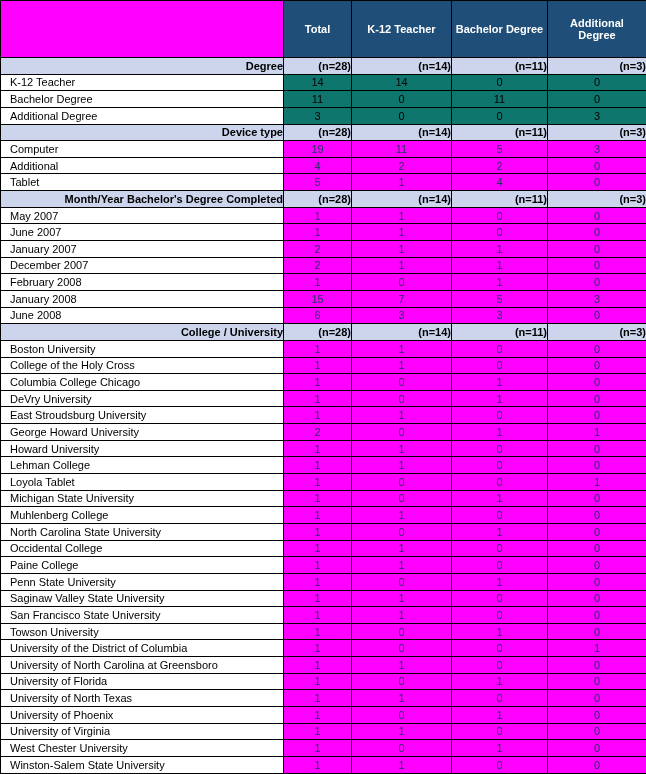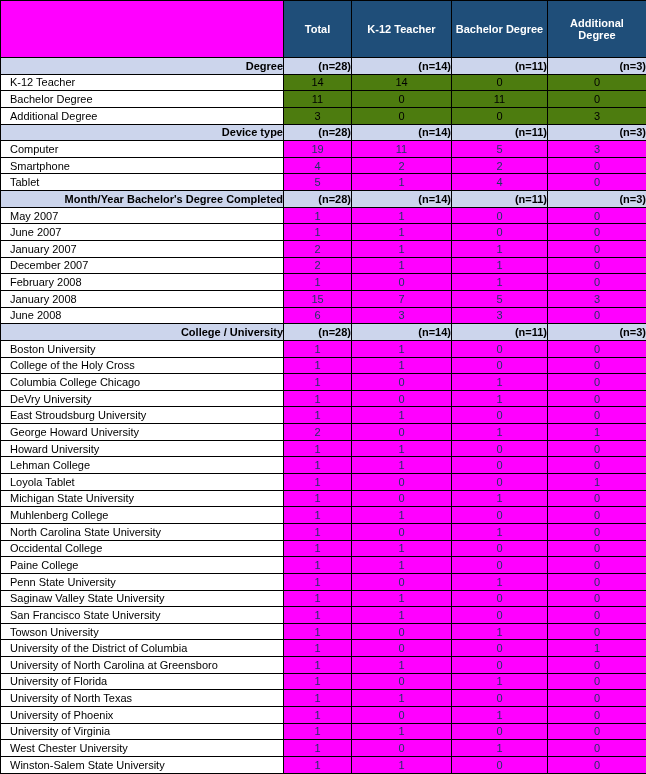--- a/index.html
+++ b/index.html
@@ -39,21 +39,21 @@
     padding-left: 9px;
     background: #ffffff;
   }
   td.count, td.value { text-align: center; }
   tr.section-row td {
     background: var(--section-bg, #CCD5EC);
     font-weight: bold;
     text-align: right;
   }
   tr.section-row td.label { padding-left: 3px; }
-  tr.white td.value { background: #4d7c0f; color: #000000; }
+  tr.white td.value { background: #0f766e; color: #000000; }
   tr.magenta td.value {
     background: var(--magenta, #FF00FF);
     color: var(--magenta-text, #17375D);
   }
 </style>
 </head>
 <body>
 
 <table class="summary">
   <colgroup>
@@ -109,21 +109,21 @@
         <td class="count">(n=3)</td>
       </tr>
       <tr class="magenta">
         <td class="label">Computer</td>
         <td class="value">19</td>
         <td class="value">11</td>
         <td class="value">5</td>
         <td class="value">3</td>
       </tr>
       <tr class="magenta">
-        <td class="label">Smartphone</td>
+        <td class="label">Additional</td>
         <td class="value">4</td>
         <td class="value">2</td>
         <td class="value">2</td>
         <td class="value">0</td>
       </tr>
       <tr class="magenta">
         <td class="label">Tablet</td>
         <td class="value">5</td>
         <td class="value">1</td>
         <td class="value">4</td>

